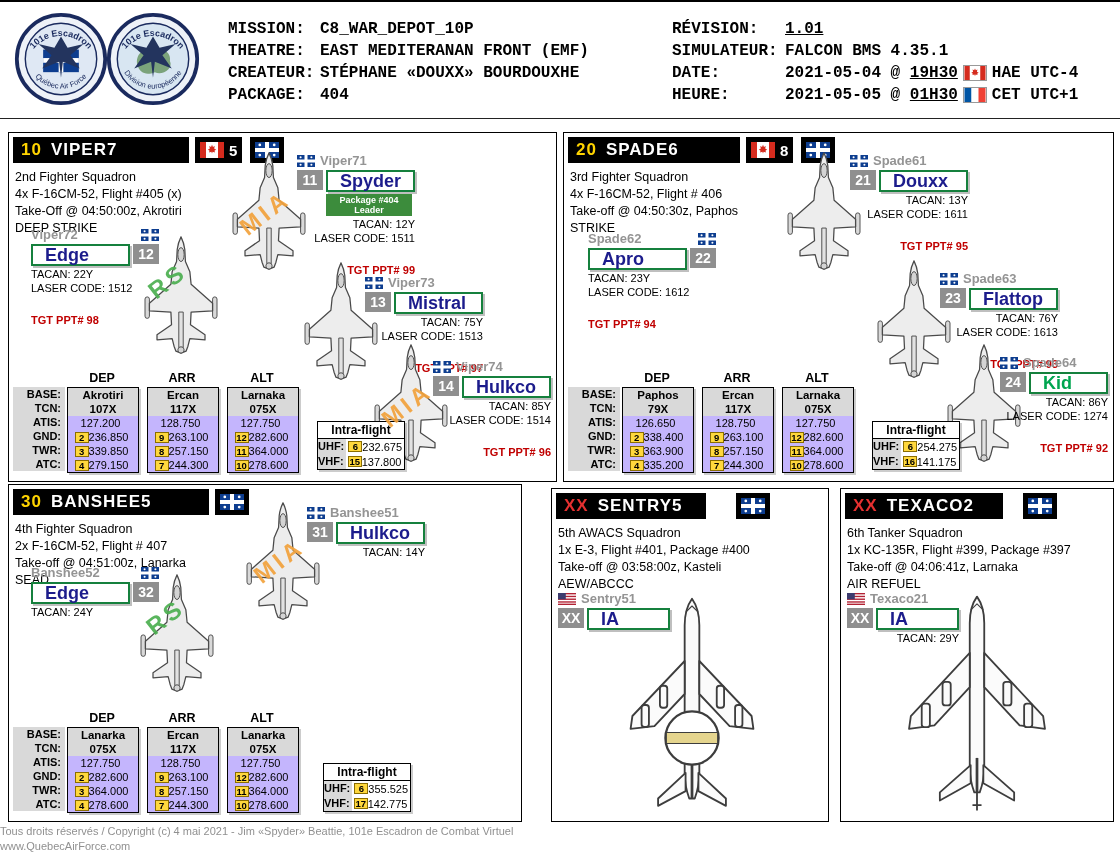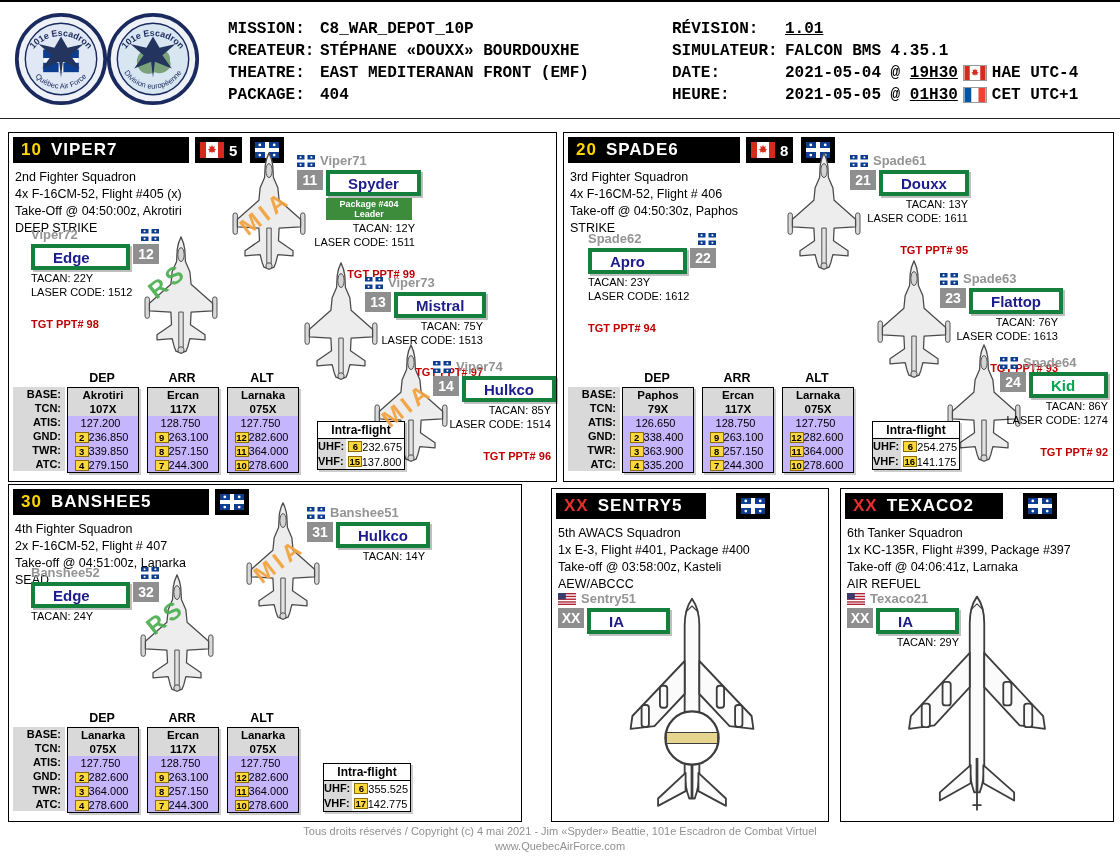--- a/index.html
+++ b/index.html
@@ -27,22 +27,22 @@
   .fcount{color:#fff;font-weight:bold;font-size:15px}
   .desc{position:absolute;font-size:12.5px;line-height:17px}
   
   .acb{position:absolute}
   .acb .cs{display:flex;align-items:center;gap:5px;font-weight:bold;color:#949494;font-size:13px;margin-bottom:2px}
   .acb.left .cs{justify-content:space-between}
   .qflag,.usflag{width:18px;height:12px;flex:0 0 auto}
   .nrow{display:flex;gap:3px;align-items:stretch}
   .numbadge{background:#8f8f8f;color:#fff;font-weight:bold;font-size:14px;min-width:26px;height:20px;
             display:flex;align-items:center;justify-content:center;flex:0 0 auto}
-  .namebox{border:4px solid #15803d;background:#fff;color:#1c1c8c;font-weight:bold;font-size:15px;height:18px;
-           display:flex;align-items:center;padding:0 18px;flex:1;box-shadow:2px 2px 0 rgba(0,0,0,.25)}
+  .namebox{border:2px solid #15803d;background:#fff;color:#1c1c8c;font-weight:bold;font-size:18px;height:18px;
+           display:flex;align-items:center;padding:0 12px;flex:1;box-shadow:2px 2px 0 rgba(0,0,0,.25)}
   .namebox.green{color:#00A550}
   .leader{background:#3c8c3c;color:#fff;font-size:9px;font-weight:bold;text-align:center;padding:1px 0;margin:2px 0 0 29px;width:86px}
   .tac,.laser{font-size:11px;margin-top:2px}
   .tgt{font-size:11px;font-weight:bold;color:#C00000;margin-top:20px}
   .acb.right .tac,.acb.right .laser,.acb.right .tgt{text-align:right}
   .leader:empty,.tac:empty,.laser:empty,.tgt:empty{display:none}
   .f16{position:absolute;width:76px;height:120px}
   .bigac{position:absolute}
   .status{position:absolute;font-size:24px;font-weight:bold;letter-spacing:4px;transform:rotate(-38deg);opacity:.92;z-index:6}
   .status.mia{color:#F2A23C}
@@ -60,21 +60,21 @@
   .ybadge{background:#FFD83D;border:1px solid #8a6d00;color:#000;font-size:9.5px;font-weight:bold;
           min-width:14px;height:11px;line-height:10px;text-align:center;display:inline-block;box-sizing:border-box}
   
   .intra{position:absolute;width:86px;border:1px solid #000;background:#fff;font-size:11px;box-shadow:2px 2px 0 rgba(0,0,0,.2)}
   .intra-title{font-weight:bold;font-size:12px;text-align:center;border-bottom:1px solid #000;height:16px;line-height:16px}
   .intra-row{display:flex;align-items:center;height:15px}
   .intra-lab{background:#d9d9d9;font-weight:bold;width:30px;text-align:left;padding-right:2px;height:15px;line-height:15px}
   .intra-row .ybadge{margin-left:2px}
   .intra-val{flex:1;text-align:right;padding-right:4px}
   
-  .footer{position:absolute;left:0;top:822px;width:1120px;text-align:center;color:#909090;font-size:11px;line-height:15px}
+  .footer{position:absolute;left:0;top:822px;width:1120px;text-align:left;color:#909090;font-size:11px;line-height:15px}
 </style>
 </head>
 <body>
 
 <svg class="defs" aria-hidden="true">
   <defs>
     <g id="flag-quebec">
         <rect width="30" height="20" fill="#0d3d8f"></rect>
         <rect x="12.5" width="5" height="20" fill="#fff"></rect>
         <rect y="7.5" width="30" height="5" fill="#fff"></rect>
@@ -169,26 +169,26 @@
     <path id="arcB2" d="M18,62 A36,36 0 0 0 82,62" fill="none"></path>
     <text font-size="8" fill="#1a2a5e"><textPath href="#arcB2" startOffset="50%" text-anchor="middle">Division européenne</textPath></text>
   </svg>
 
   <div class="hdr-block" style="left:228px;top:16px">
     <div class="hdr-row">
         <span class="hdr-label">MISSION:</span>
         <span>C8_WAR_DEPOT_10P</span>
       </div>
     <div class="hdr-row">
+        <span class="hdr-label">THEATRE:</span>
+        <span>EAST MEDITERANAN FRONT (EMF)</span>
+      </div>
+    <div class="hdr-row">
         <span class="hdr-label">CREATEUR:</span>
         <span>STÉPHANE «DOUXX» BOURDOUXHE</span>
-      </div>
-    <div class="hdr-row">
-        <span class="hdr-label">THEATRE:</span>
-        <span>EAST MEDITERANAN FRONT (EMF)</span>
       </div>
     <div class="hdr-row">
         <span class="hdr-label">PACKAGE:</span>
         <span>404</span>
       </div>
   </div>
 
   <div class="hdr-block" style="left:672px;top:16px">
     <div class="hdr-row">
         <span class="hdr-label2">RÉVISION:</span>

